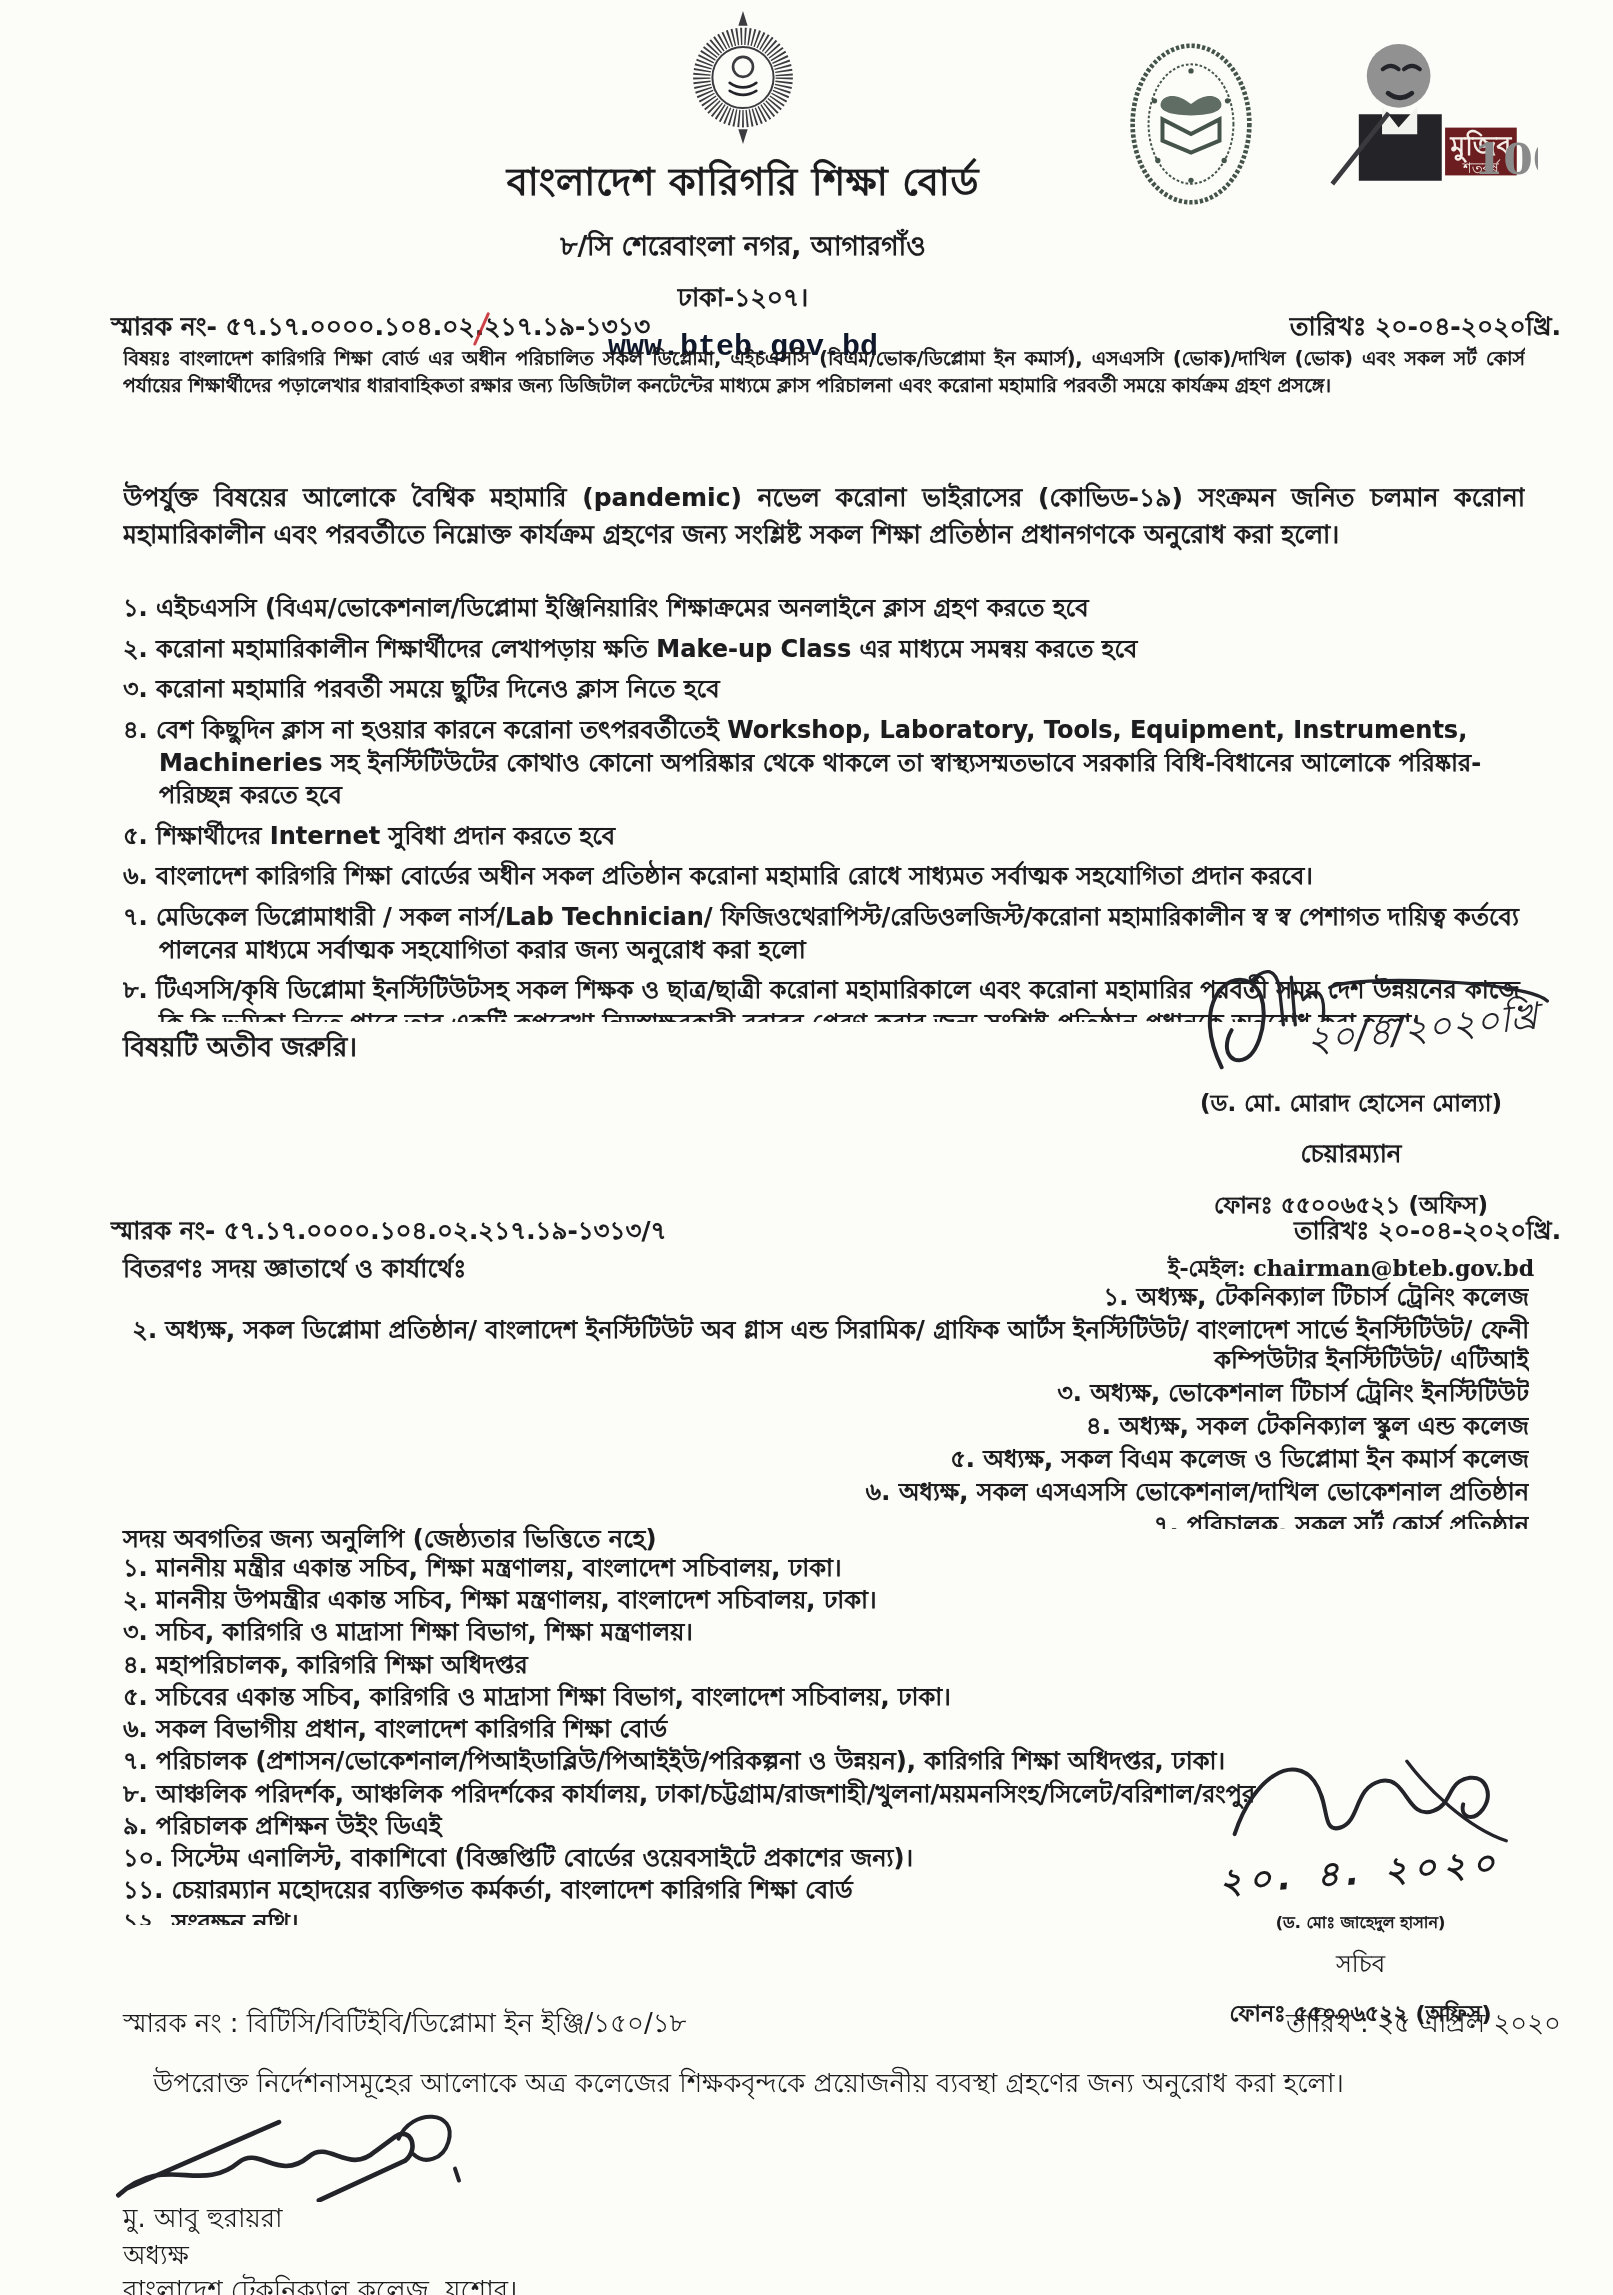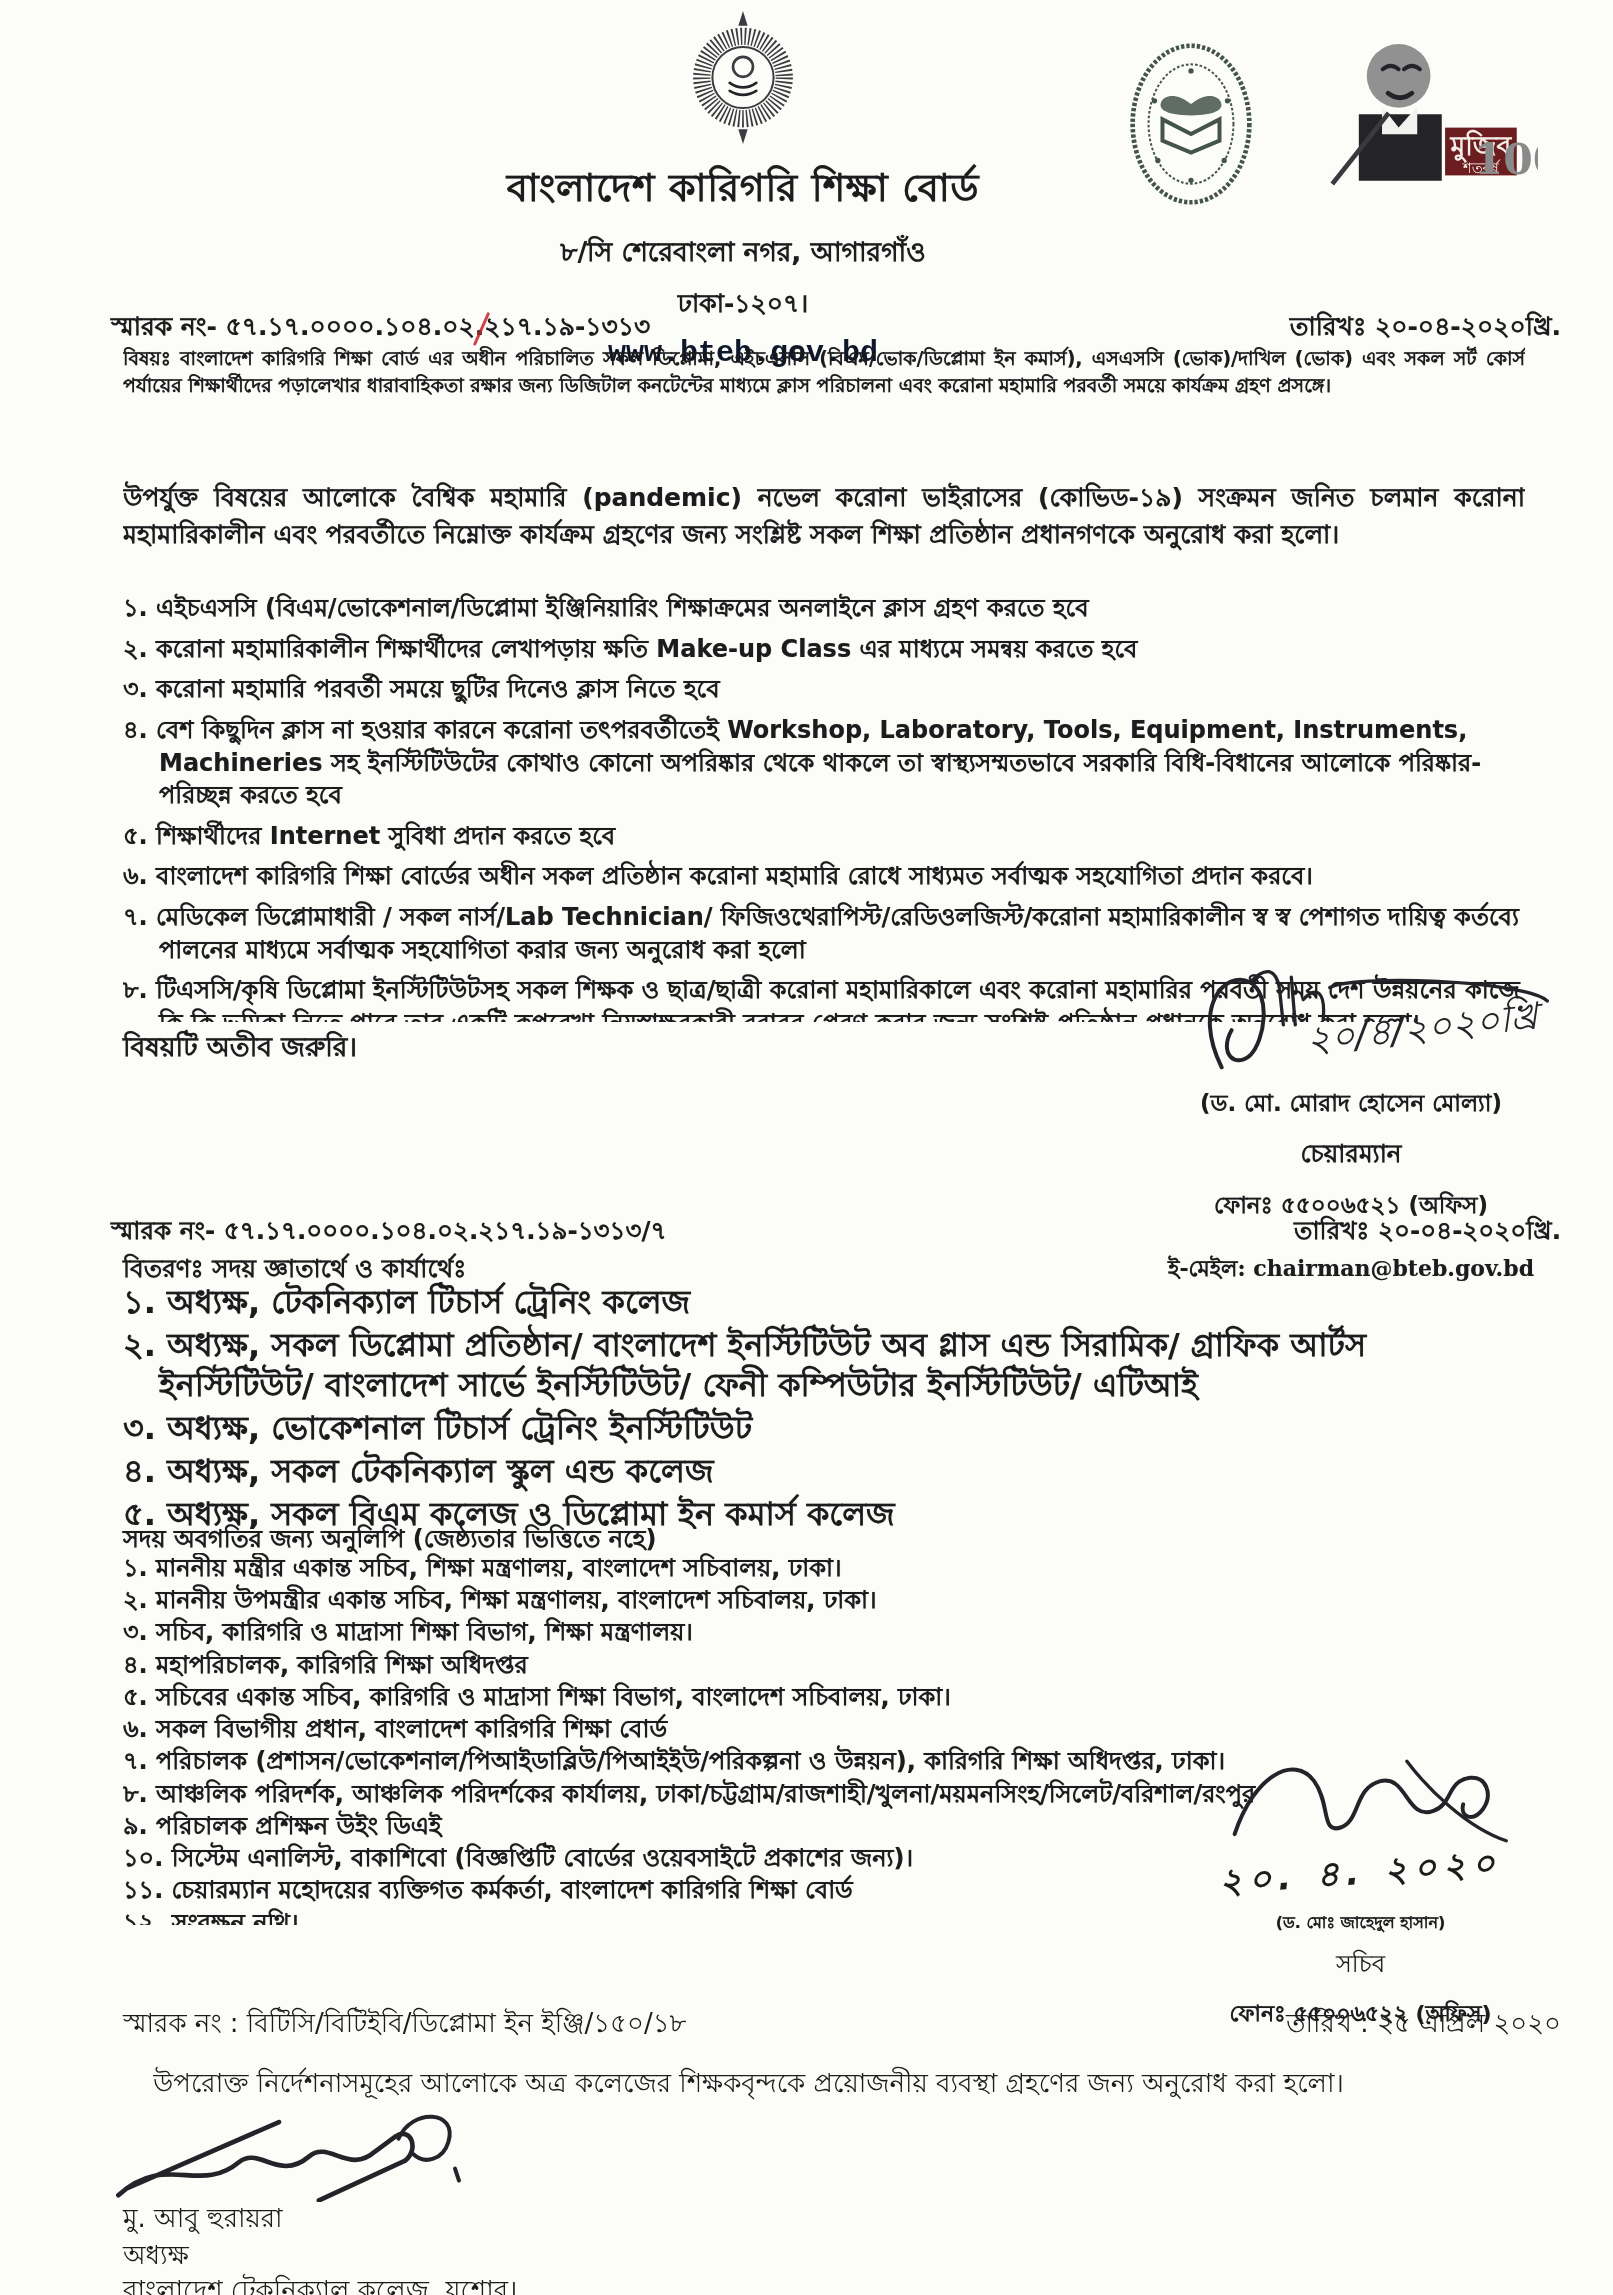--- a/index.html
+++ b/index.html
@@ -11,21 +11,21 @@
     position:relative;
     overflow:hidden;
   }
   .abs{position:absolute;}
   .scan{text-shadow:0 0 0.7px rgba(20,20,20,.45);}
   .justify{text-align:justify;}
   .hang{padding-left:36px;text-indent:-36px;}
 
   
   .letterhead{left:212px;top:10.6px;width:1062px;display:flex;flex-direction:column;align-items:center;}
-  .org-name{margin-top:14px;font-size:38px;font-weight:700;letter-spacing:0.7px;}
+  .org-name{margin-top:8px;font-size:38px;font-weight:700;letter-spacing:0.7px;}
   .addr1{margin-top:10.6px;font-size:26.5px;font-weight:600;}
   .addr2{margin-top:8px;font-size:25px;font-weight:600;}
   .website{margin-top:9.3px;font-size:30px;font-weight:600;font-family:Liberation Mono, monospace;color:#0f172a;}
 
   
   .memo-row{left:111px;right:53px;display:flex;justify-content:space-between;font-size:25px;font-weight:600;}
   .memo-row .m-left{white-space:nowrap;}
   .memo-row .m-right{white-space:nowrap;}
   .red-slash{left:480px;top:311px;width:3.3px;height:36px;background:#c42127;transform:rotate(24deg);border-radius:2px;opacity:.85;}
 
@@ -36,21 +36,21 @@
   .urgent{left:123px;top:1027px;font-size:26.5px;font-weight:700;}
 
   
   .chairman-block{right:44px;top:961px;width:438px;display:flex;flex-direction:column;align-items:center;text-align:center;}
   .chairman-block .nm{font-size:23px;font-weight:600;margin-top:1.3px;}
   .chairman-block .tl{font-size:24.6px;font-weight:700;margin-top:10.6px;}
   .chairman-block .ph{font-size:23px;font-weight:700;margin-top:12px;}
   .chairman-block .em{font-size:22px;font-weight:600;margin-top:25px;font-family:"DejaVu Serif",serif;}
 
   .dist-heading{left:123px;top:1250px;font-size:24.6px;font-weight:700;}
-  .dist-list{left:123px;top:1282px;width:1406px;max-height:247px;overflow:hidden;font-size:32px;font-weight:600;line-height:1.26;}
+  .dist-list{left:123px;top:1282px;width:1406px;max-height:247px;overflow:hidden;font-size:24px;font-weight:600;line-height:1.26;text-align:right;}
   .dist-list .item{margin-bottom:2.7px;}
   .copies-heading{left:123px;top:1520px;font-size:24px;font-weight:700;}
   .copies-list{left:123px;top:1553px;width:1406px;max-height:372px;overflow:hidden;font-size:24px;font-weight:600;line-height:1.26;}
   .copies-list .item{margin-bottom:2px;}
 
   
   .secretary-block{right:61px;top:1748px;width:385px;display:flex;flex-direction:column;align-items:center;text-align:center;}
   .sec-date{font-size:35px;font-weight:600;transform:rotate(-4deg);letter-spacing:6.6px;font-style:italic;margin-top:-9.3px;}
   .secretary-block .nm{font-size:16px;font-weight:600;margin-top:6.6px;text-align:right;}
   .secretary-block .tl{font-size:24px;font-weight:400;margin-top:8px;}

